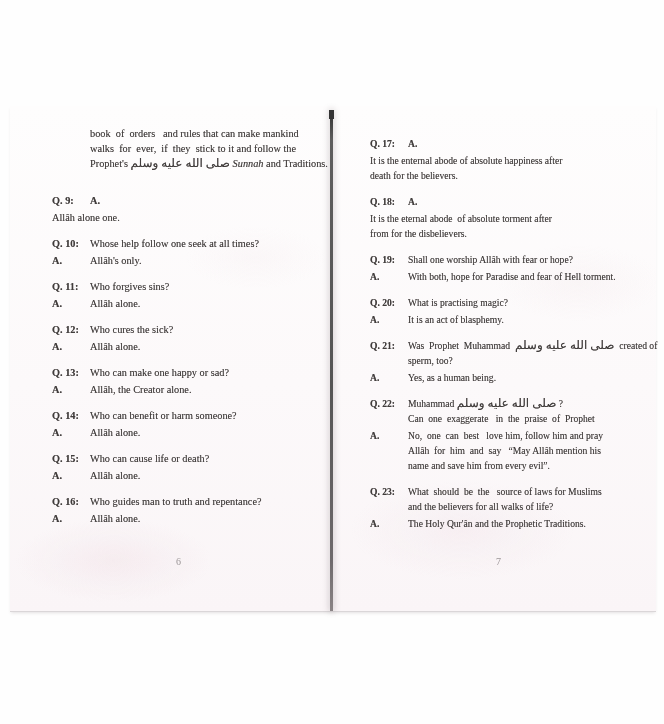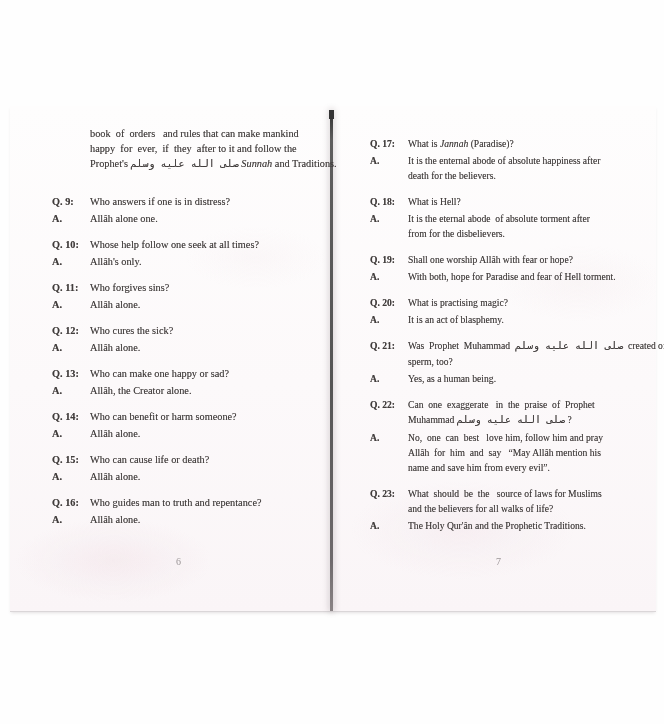--- a/index.html
+++ b/index.html
@@ -48,22 +48,22 @@
   .qa {
     display: grid;
     grid-template-columns: 38px 1fr;
     row-gap: 2px;
   }
   .left-content .qa  { margin-bottom: 11px; }
   .right-content .qa { margin-bottom: 11px; }
   .lbl { font-weight: bold; white-space: pre; }
   .it { font-style: italic; }
   .arabic {
-    font-family: Liberation Mono, monospace;
-    font-size: 10px;
+    font-family: Liberation Serif, serif;
+    font-size: 12px;
     letter-spacing: -0.2px;
     text-align: right;
   }
   .page-num {
     position: absolute;
     top: 450px;
     color: #9b9597;
     font-size: 10px;
     text-shadow: none;
   }
@@ -76,27 +76,26 @@
 <div class="book">
   <div class="spine"></div>
 
   <div class="page-num left">6</div>
   <div class="page-num right">7</div>
 
   <div class="content left-content">
 
     <div class="intro">
       <div class="line">book  of  orders   and rules that can make mankind</div>
-      <div class="line">happy  for  ever,  if  they  after to it and follow the</div>
+      <div class="line">walks  for  ever,  if  they  stick to it and follow the</div>
       <div class="line"><span>Prophet's </span><span class="arabic">صلى الله عليه وسلم</span><span class="it"> Sunnah</span><span> and Traditions.</span></div>
     </div>
 
     <div class="qa">
       <div class="lbl">Q. 9:</div>
-      <div class="line">Who answers if one is in distress?</div>
       <div class="lbl">A.</div>
       <div class="line">Allâh alone one.</div>
     </div>
 
     <div class="qa">
       <div class="lbl">Q. 10:</div>
       <div class="line">Whose help follow one seek at all times?</div>
       <div class="lbl">A.</div>
       <div class="line">Allâh's only.</div>
     </div>
@@ -141,31 +140,29 @@
       <div class="line">Who guides man to truth and repentance?</div>
       <div class="lbl">A.</div>
       <div class="line">Allâh alone.</div>
     </div>
   </div>
 
   <div class="content right-content">
 
     <div class="qa">
       <div class="lbl">Q. 17:</div>
-      <div class="line"><span>What is </span><span class="it">Jannah</span><span> (Paradise)?</span></div>
       <div class="lbl">A.</div>
       <div>
         <div class="line">It is the enternal abode of absolute happiness after</div>
         <div class="line">death for the believers.</div>
       </div>
     </div>
 
     <div class="qa">
       <div class="lbl">Q. 18:</div>
-      <div class="line">What is Hell?</div>
       <div class="lbl">A.</div>
       <div>
         <div class="line">It is the eternal abode  of absolute torment after</div>
         <div class="line">from for the disbelievers.</div>
       </div>
     </div>
 
     <div class="qa">
       <div class="lbl">Q. 19:</div>
       <div class="line">Shall one worship Allâh with fear or hope?</div>
@@ -186,22 +183,22 @@
         <div class="line"><span>Was  Prophet  Muhammad  </span><span class="arabic">صلى الله عليه وسلم</span><span>  created of</span></div>
         <div class="line">sperm, too?</div>
       </div>
       <div class="lbl">A.</div>
       <div class="line">Yes, as a human being.</div>
     </div>
 
     <div class="qa">
       <div class="lbl">Q. 22:</div>
       <div>
+        <div class="line"><span>Muhammad </span><span class="arabic">صلى الله عليه وسلم</span><span> ?</span></div>
         <div class="line">Can  one  exaggerate   in  the  praise  of  Prophet</div>
-        <div class="line"><span>Muhammad </span><span class="arabic">صلى الله عليه وسلم</span><span> ?</span></div>
       </div>
       <div class="lbl">A.</div>
       <div>
         <div class="line">No,  one  can  best   love him, follow him and pray</div>
         <div class="line">Allâh  for  him  and  say   “May Allâh mention his</div>
         <div class="line">name and save him from every evil”.</div>
       </div>
     </div>
 
     <div class="qa">

